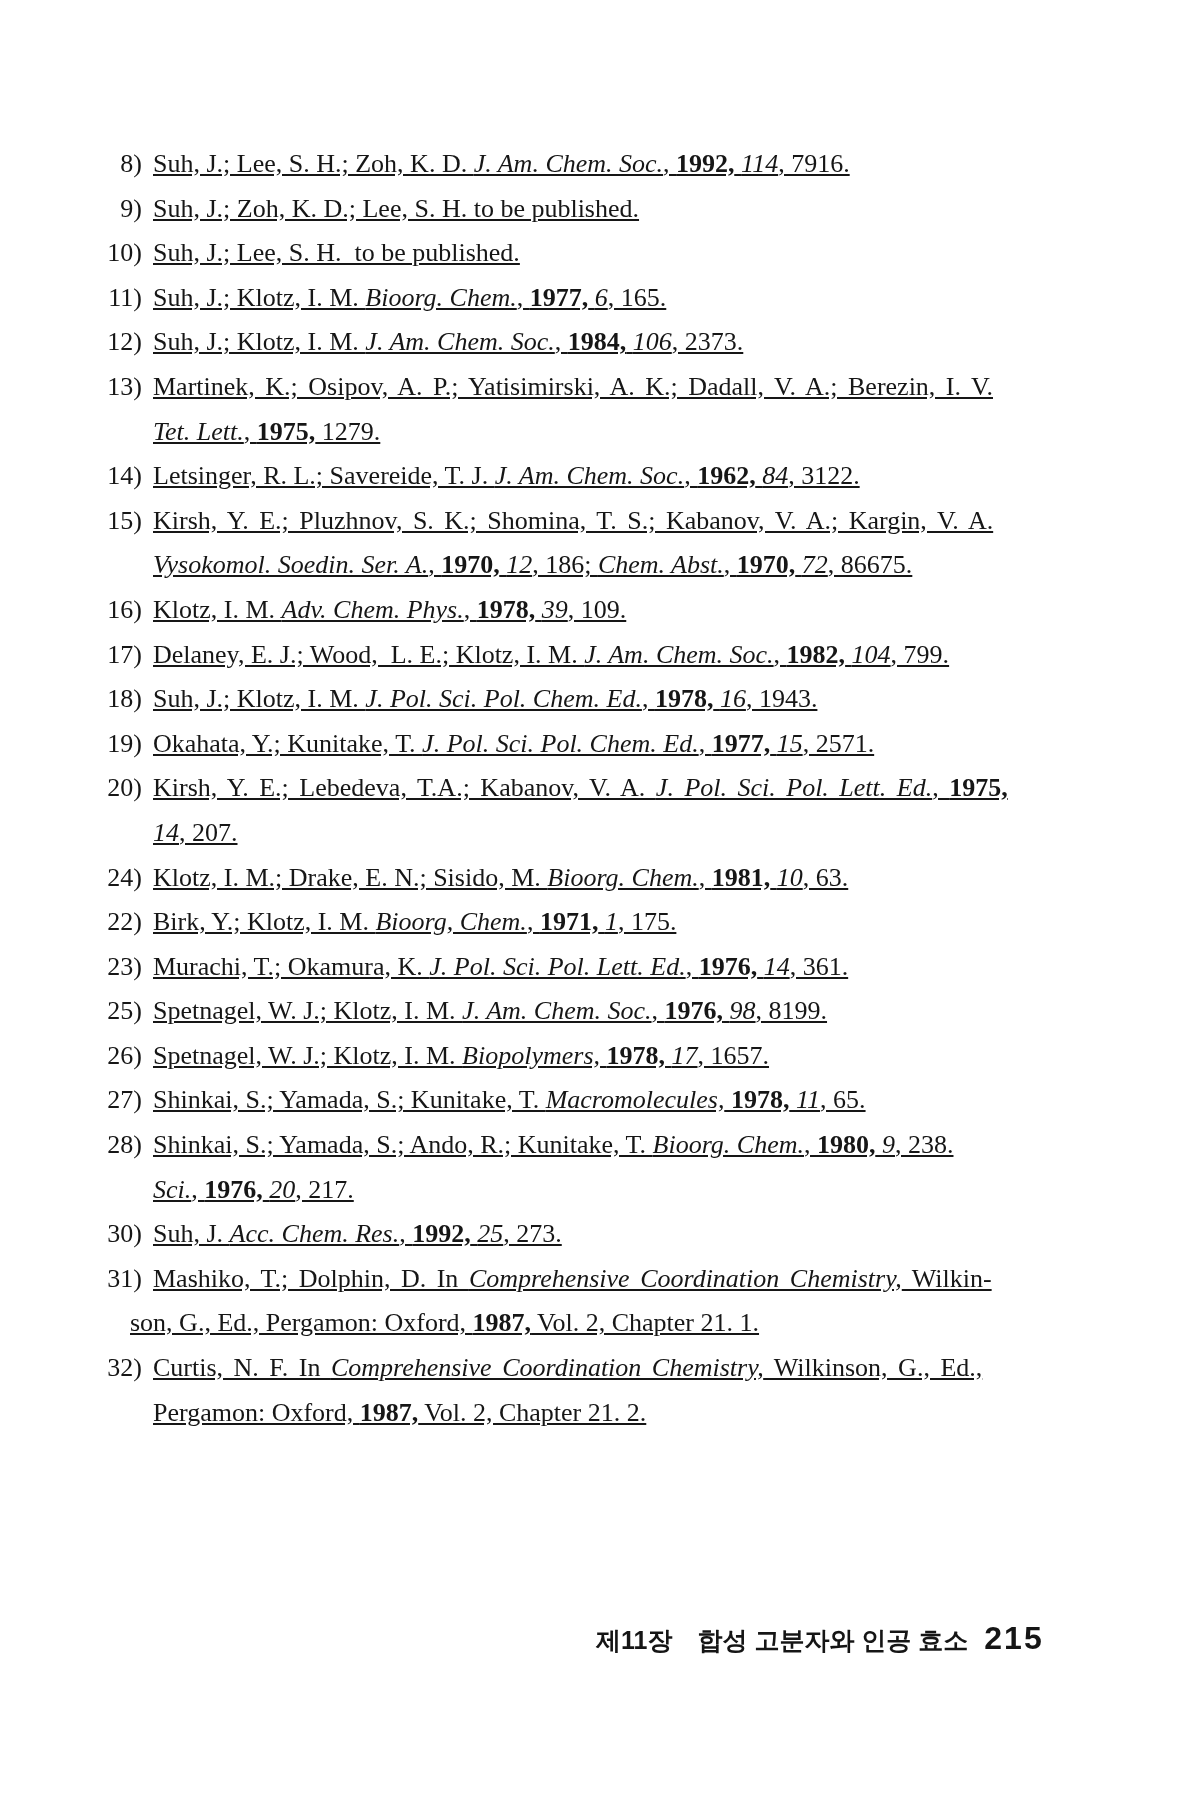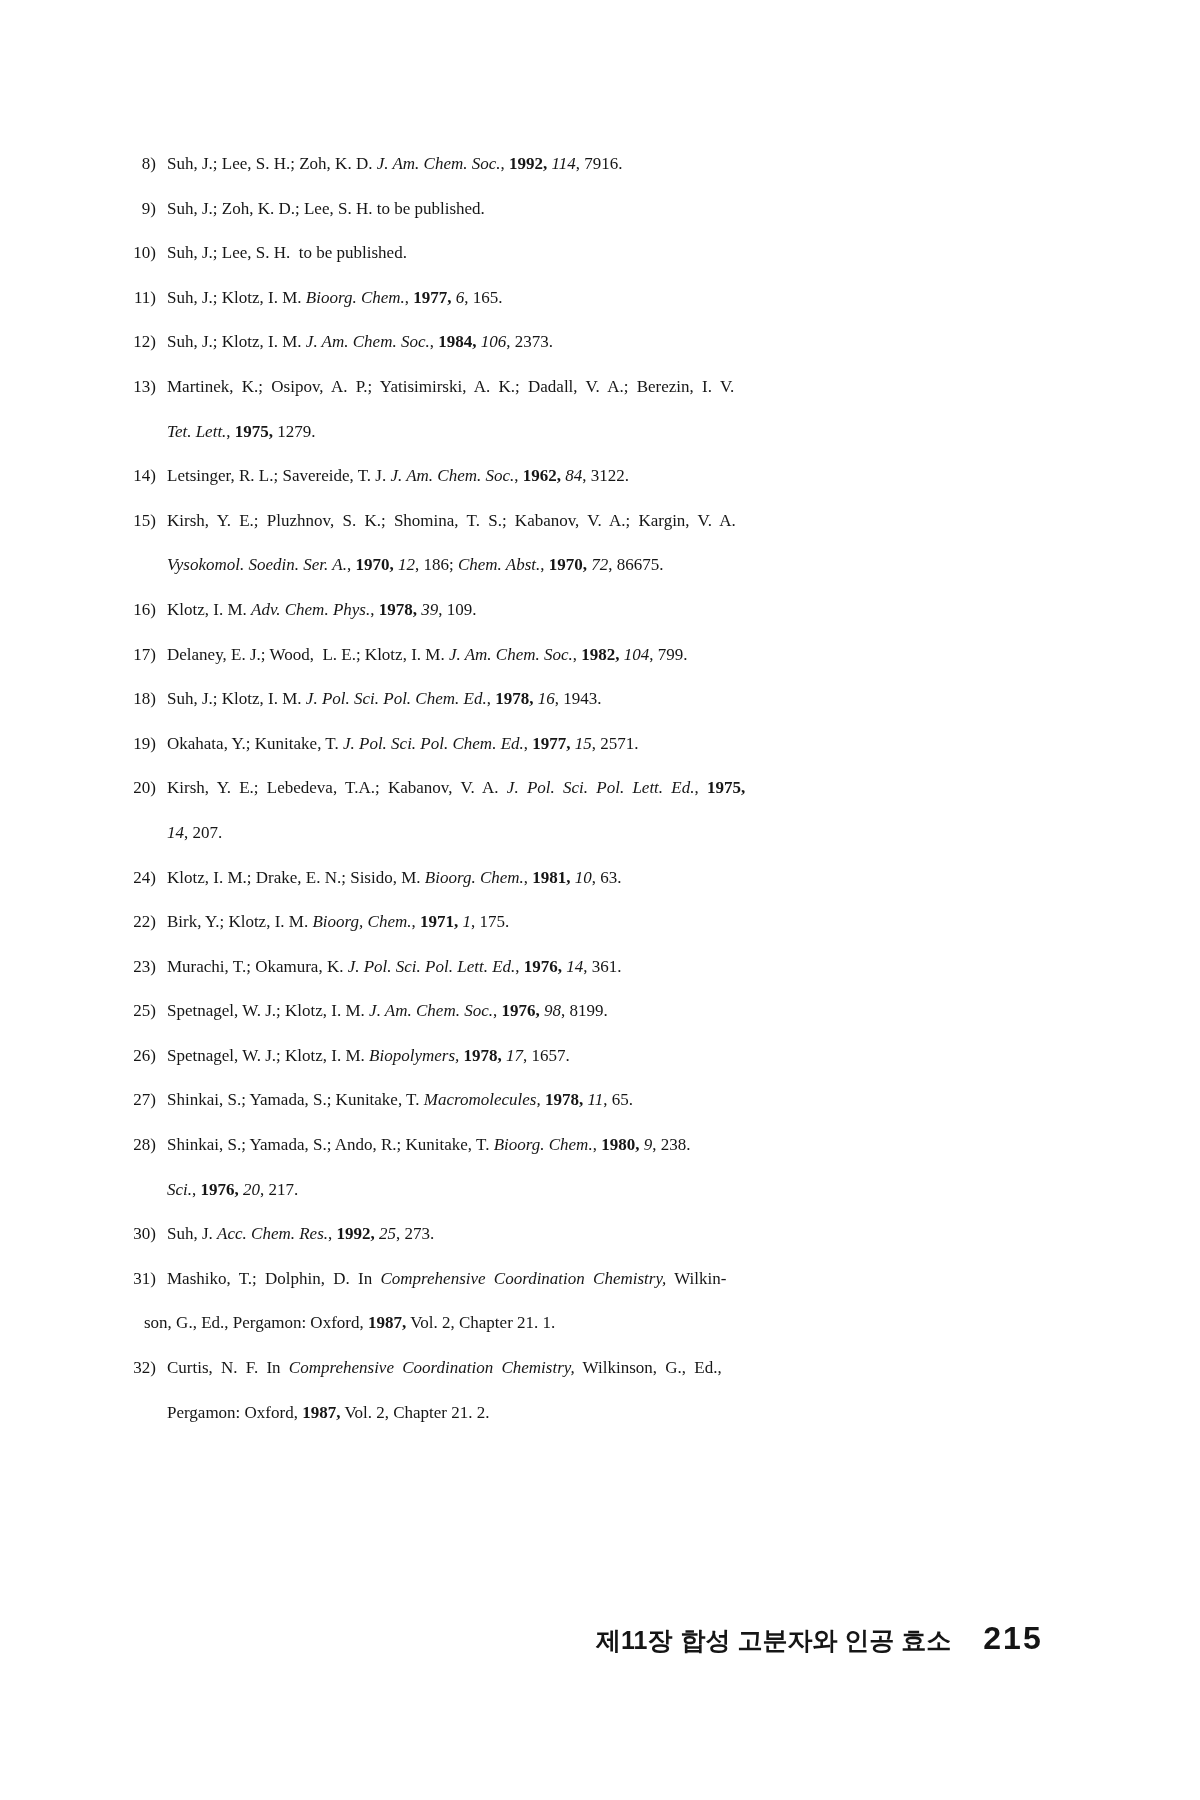--- a/index.html
+++ b/index.html
@@ -10,23 +10,24 @@
     color: #161616;
   }
   .page {
     position: relative;
     width: 1200px; height: 1800px;
     overflow: hidden;
     background: #ffffff;
   }
   .refs {
     position: absolute;
-    top: 142px; left: 110px;
+    top: 142px; left: 96px;
     width: 1010px;
-    font-size: 17px;
+    font-size: 26px;
+    text-decoration: underline;
   }
   .ref-line {
     white-space: pre;
     line-height: 44.6px;
     height: 44.6px;
   }
   .ref-line.justified { word-spacing: 4px; }
   .ref-num {
     display: inline-block;
     width: 46px;
@@ -40,22 +41,22 @@
   .seg-b { font-weight: bold; }
   .footer {
     position: absolute;
     top: 1620px; left: 596px;
     font-family: "Liberation Sans", sans-serif;
     font-weight: bold;
     font-size: 25px;
     color: #151515;
     white-space: pre;
   }
-  .footer .chapter-label { margin-right: 8px; text-align: right; }
-  .footer .chapter-title { margin-right: 32px; }
+  .footer .chapter-label { margin-right: 25px; text-align: right; }
+  .footer .chapter-title { margin-right: 16px; }
   .footer .pagenum {
     font-size: 32px;
     letter-spacing: 2px;
   }
 </style>
 </head>
 <body>
 
 <div class="page">
   <div class="refs" id="refs">

